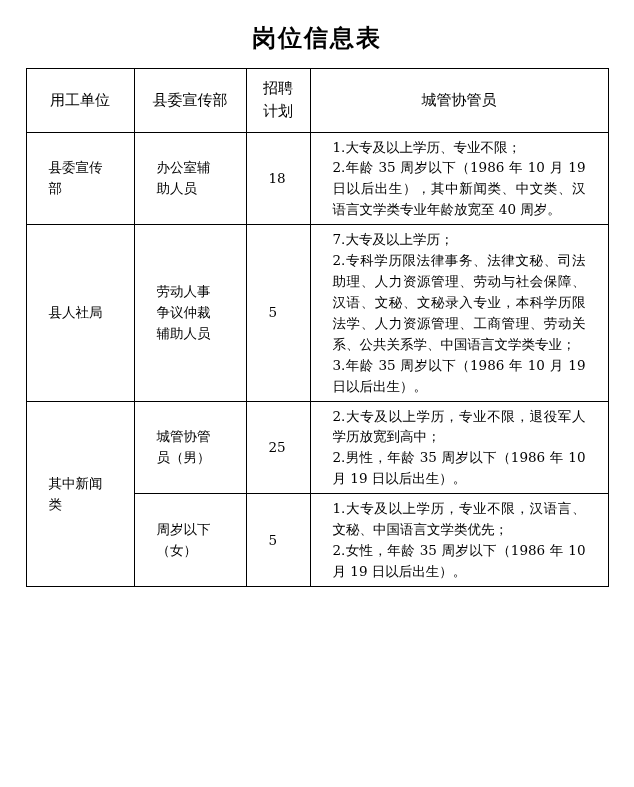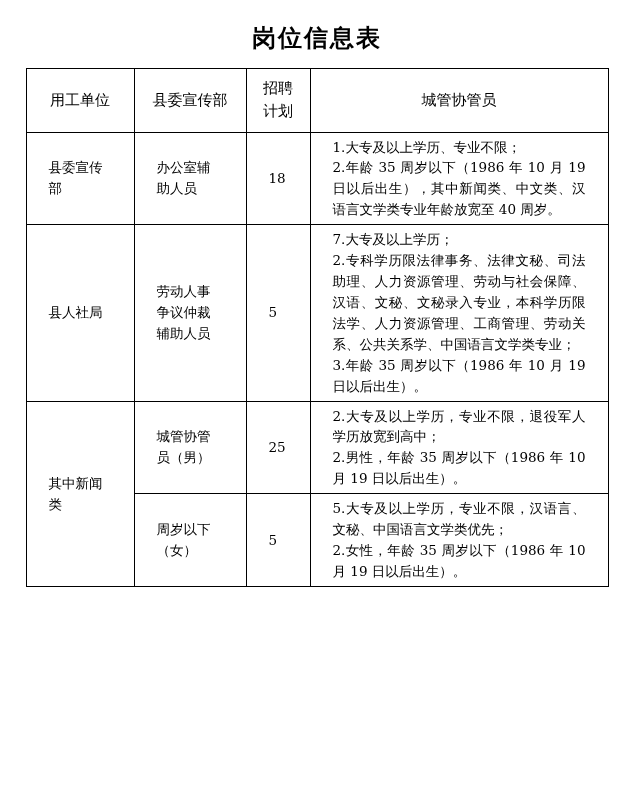--- a/index.html
+++ b/index.html
@@ -123,20 +123,20 @@
         <td class="c-center">25</td>
         <td class="c-req">
           <span class="req-line">2.大专及以上学历，专业不限，退役军人学历放宽到高中；</span>
           <span class="req-line">2.男性，年龄 35 周岁以下（1986 年 10 月 19 日以后出生）。</span>
         </td>
       </tr>
       <tr>
         <td class="c-center">周岁以下（女）</td>
         <td class="c-center">5</td>
         <td class="c-req">
-          <span class="req-line">5.大专及以上学历，专业不限，汉语言、文秘、中国语言文学类优先；</span>
+          <span class="req-line">1.大专及以上学历，专业不限，汉语言、文秘、中国语言文学类优先；</span>
           <span class="req-line">2.女性，年龄 35 周岁以下（1986 年 10 月 19 日以后出生）。</span>
         </td>
       </tr>
     </tbody>
   </table>
 
 </div>
 
 </body></html>

